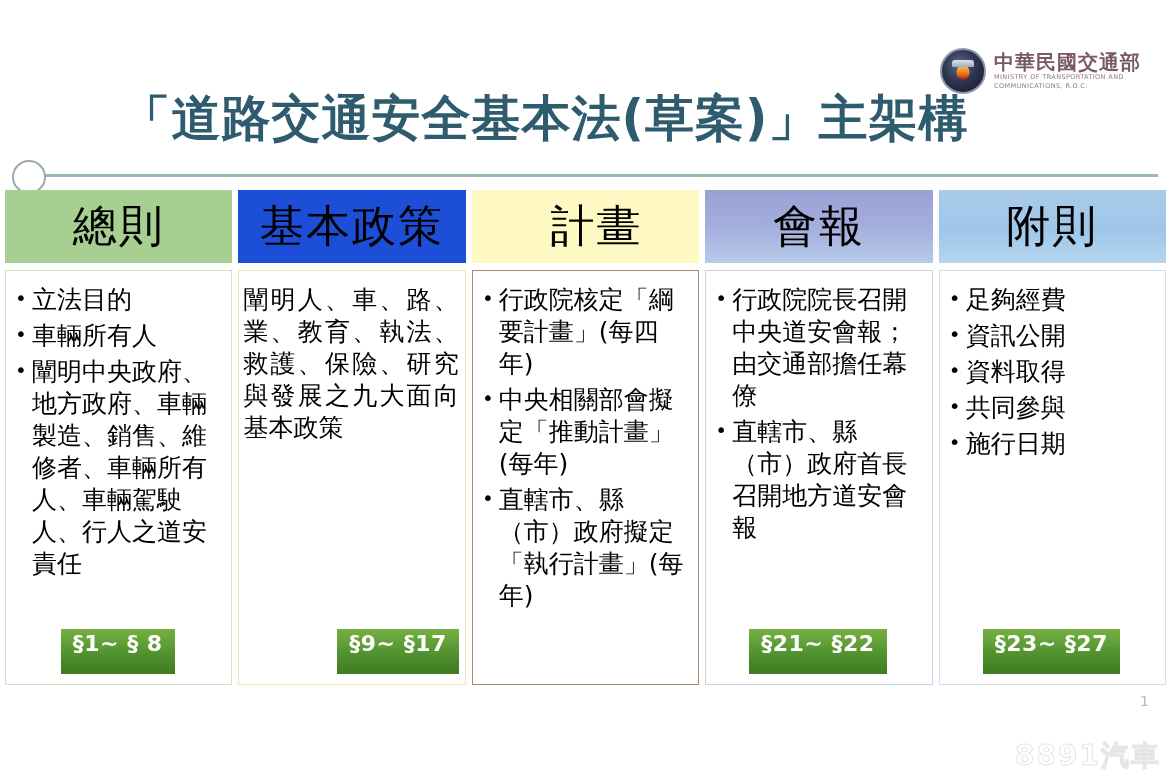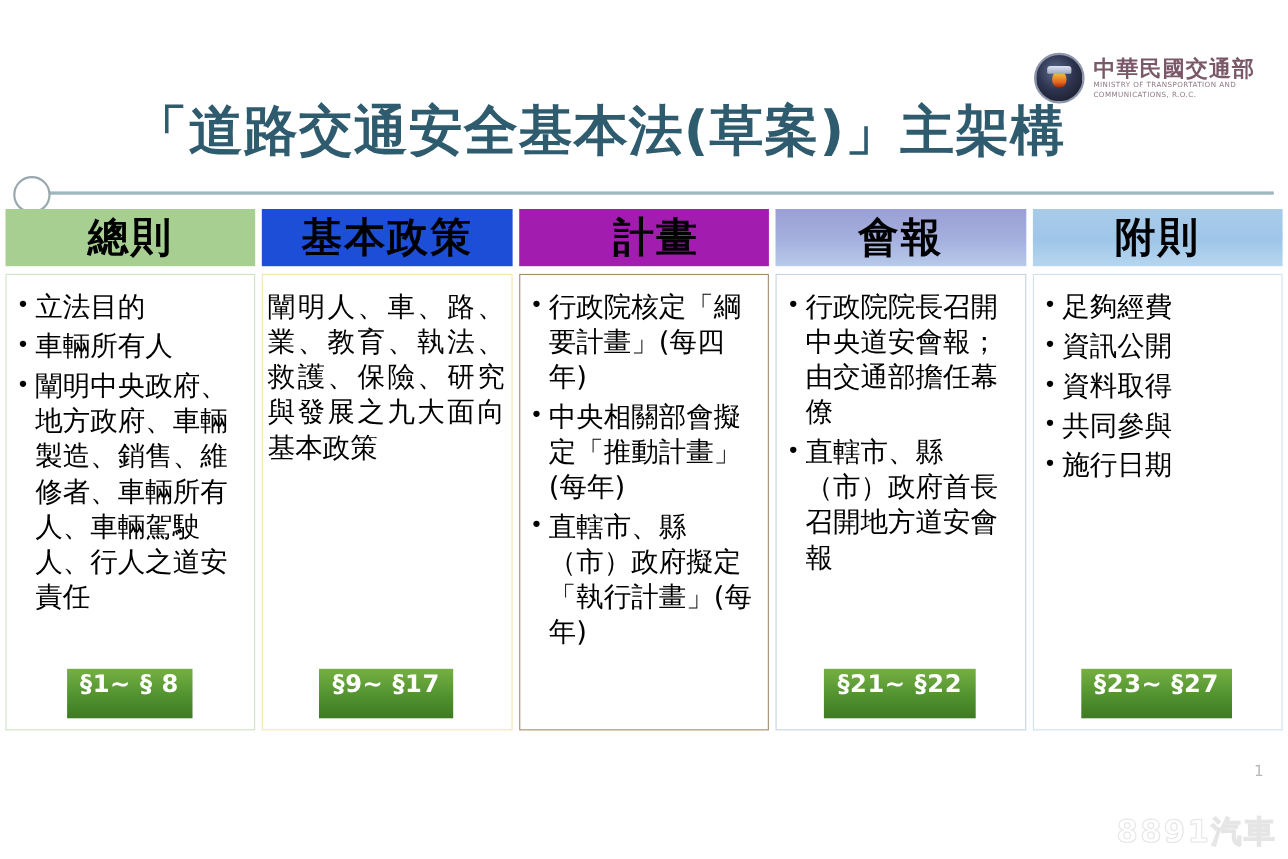--- a/index.html
+++ b/index.html
@@ -115,26 +115,26 @@
     width: 1161px;
     display: flex;
     gap: 6px;
   }
   .column {
     width: 231px;
     display: flex;
     flex-direction: column;
   }
   .col-header {
-    height: 52px;
+    height: 73px;
     display: flex;
     align-items: center;
     justify-content: center;
-    font-size: 37px;
-    font-weight: bold;
+    font-size: 44px;
+    font-weight: normal;
     color: #000000;
     letter-spacing: 2px;
   }
   .col-body {
     margin-top: 7px;
     height: 415px;
     background: #ffffff;
     box-sizing: border-box;
     padding: 13px 6px 6px 4px;
     display: flex;
@@ -176,22 +176,22 @@
     font-weight: bold;
     padding: 2px 12px 18px 12px;
     letter-spacing: 0.5px;
     white-space: nowrap;
   }
 
   
   .c1 .col-header { background: #a8cf92; }
   .c1 .col-body   { border: 1px solid #cfe3c4; }
   .c2 .col-header { background: #1d4ed8; }
-  .c2 .col-body   { border: 1px solid #f3e3b6; }
-  .c3 .col-header { background: #a21caf; padding-left: 22px; }
+  .c2 .col-body   { border: 1px solid #f3e3b6; align-items: flex-end; }
+  .c3 .col-header { background: #fef9c3; padding-left: 22px; }
   .c3 .col-body   { border: 1px solid #a58a6c; }
   .c4 .col-header { background: linear-gradient(180deg, #9aa0d4 0%, #a5b0df 55%, #b7cbe9 100%); }
   .c4 .col-body   { border: 1px solid #c5d3e2; }
   .c5 .col-header { background: linear-gradient(180deg, #a9cbe9 0%, #9fc6e8 55%, #b6d6ef 100%); }
   .c5 .col-body   { border: 1px solid #cfe0ee; }
 
   
   .page-number {
     position: absolute;
     right: 22px;

